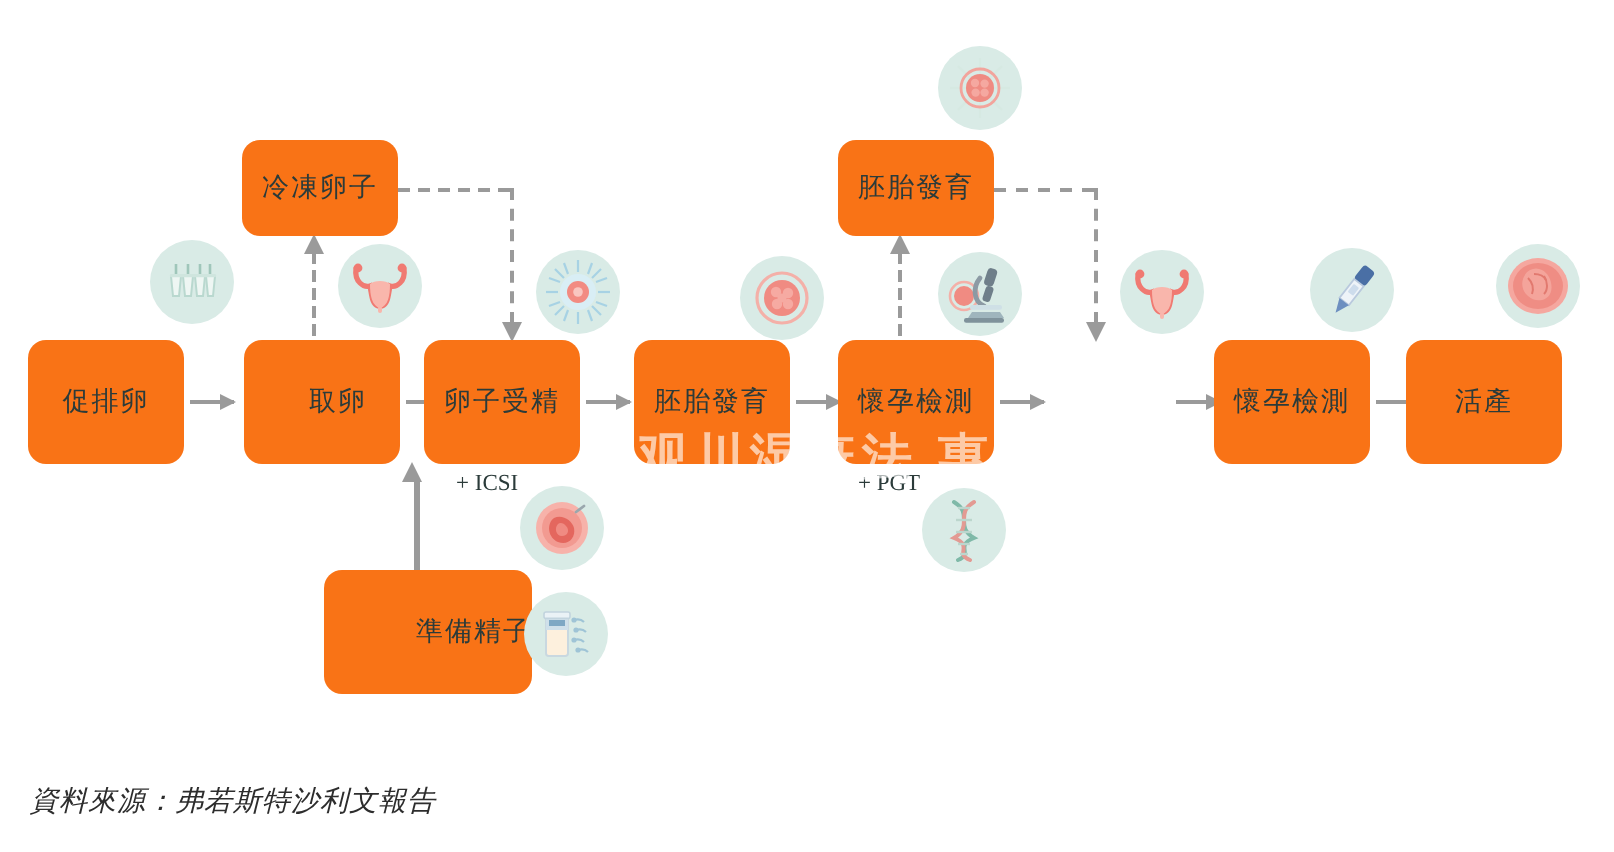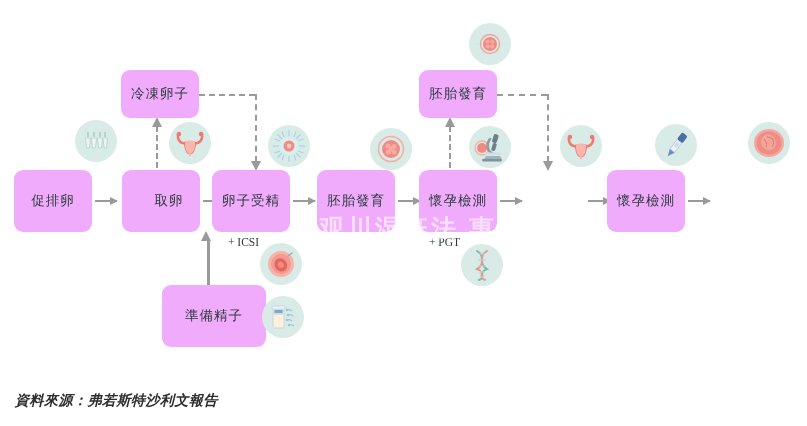--- a/index.html
+++ b/index.html
@@ -8,33 +8,33 @@
     background:#ffffff;
     font-family:"Liberation Serif","DejaVu Serif",serif;
     overflow:hidden;
     position:relative;
   }
   #stage{position:absolute;left:0;top:0;width:807px;height:426px;}
 
   
   .box{
     position:absolute;
-    background:#f0abfc;
+    background:#f97316;
     border-radius:9px;
     display:flex;align-items:center;justify-content:center;
     color:#2b3b3a;
     font-size:13.5px;
     letter-spacing:1px;
     line-height:1;
     text-align:center;
     box-sizing:border-box;
   }
   .box.main{width:78px;height:62px;top:170px;}
   .box.freeze{width:78px;height:48px;top:70px;}
-  .box.sperm{width:104px;height:62px;}
+  .box.sperm{width:104px;height:62px;justify-content:flex-end;}
 
   
   .arrow-h{
     position:absolute;
     height:2px;background:#9a9a9a;
     top:200px;
   }
   .arrow-h:after{
     content:"";position:absolute;right:-1px;top:-3.5px;
     border-left:8px solid #9a9a9a;
@@ -104,21 +104,21 @@
     color:rgba(255,255,255,0.62);
     letter-spacing:3px;
     white-space:nowrap;
     pointer-events:none;
     margin-left:41px;
   }
 
   
   #source{
     position:absolute;left:15px;top:392px;
-    font-size:14px;font-style:italic;font-weight:700;
+    font-size:14px;font-style:italic;font-weight:400;
     color:#2d2d2d;
     font-family:"Liberation Serif","DejaVu Serif",serif;
     letter-spacing:0.5px;
   }
 </style>
 </head>
 <body>
 
 <div id="stage">
 
@@ -150,20 +150,23 @@
     <span>卵子受精</span>
   </div>
   <div class="box main" style="left:317px;">
     <span>胚胎發育</span>
   </div>
   <div class="box main" style="left:419px;">
     <span>懷孕檢測</span>
   </div>
   <div class="box main" style="left:607px;">
     <span>懷孕檢測</span>
+  </div>
+  <div class="box main" style="left:703px;">
+    <span>活產</span>
   </div>
 
   <div class="box freeze" style="left:121px;">
     <span>冷凍卵子</span>
   </div>
   <div class="box freeze" style="left:419px;">
     <span>胚胎發育</span>
   </div>
 
   <div class="box sperm" style="left:162px;top:285px;">

